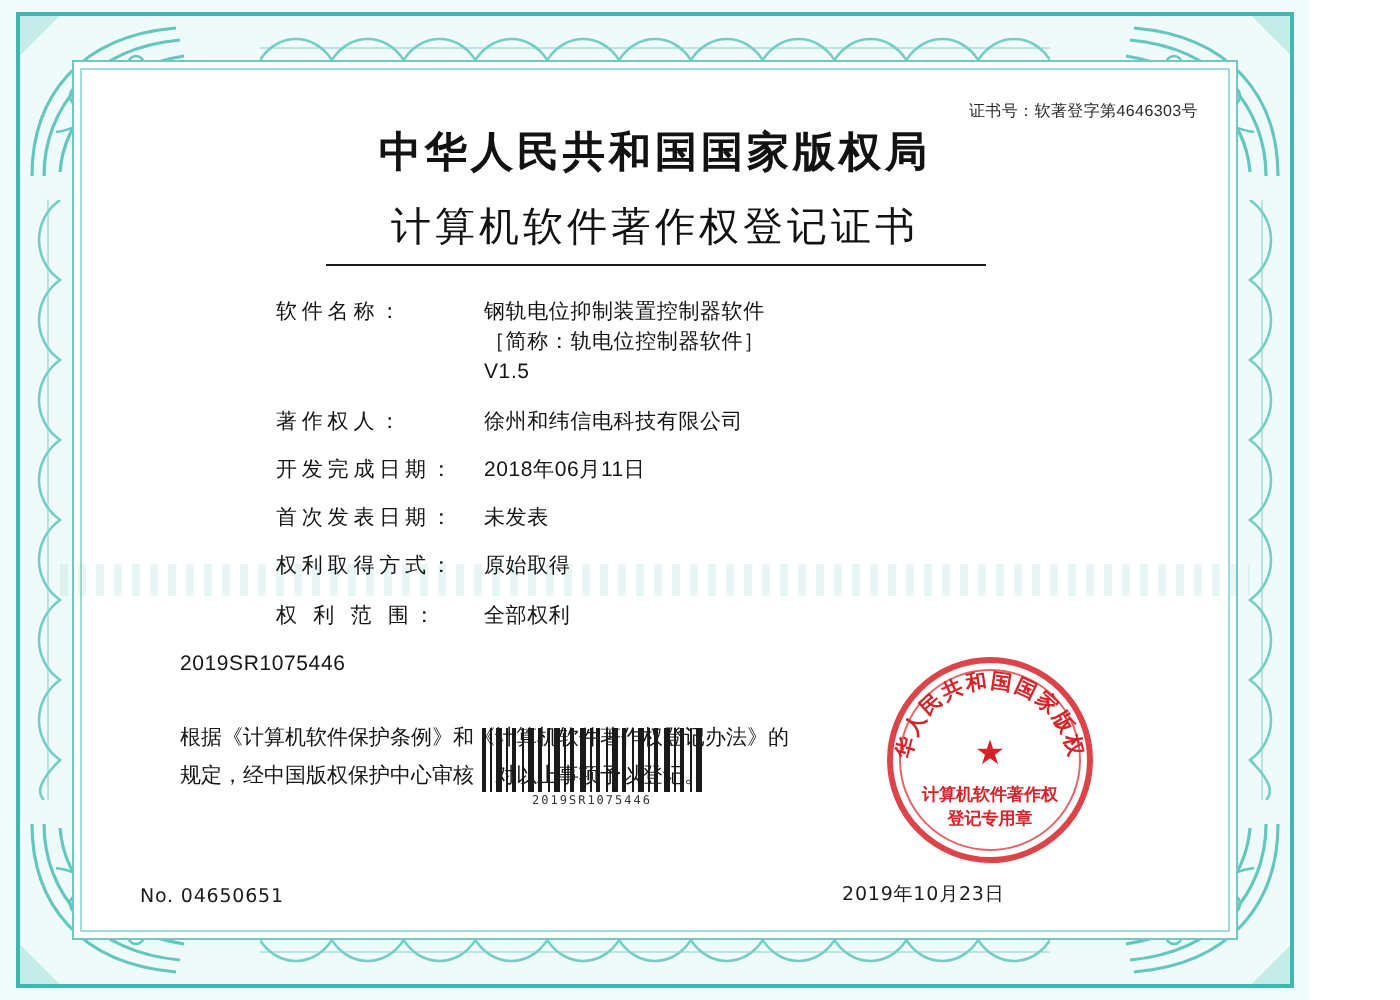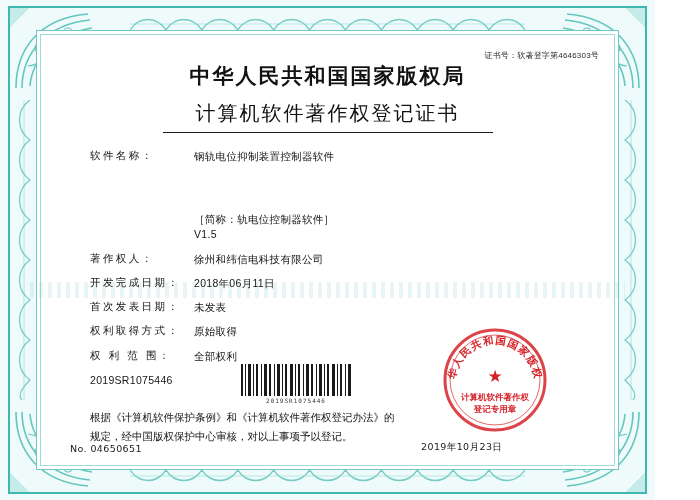--- a/index.html
+++ b/index.html
@@ -122,29 +122,30 @@
     margin-bottom: 9px;
     font-size: 10.5px;
     color: #151515;
   }
   .field-label {
     width: 104px;
     flex: 0 0 104px;
     letter-spacing: 2.4px;
     font-family: "DejaVu Sans", sans-serif;
     color: #151515;
+    margin-left: 48px;
   }
   .field-value {
     flex: 1;
     font-family: Liberation Sans, sans-serif;
     letter-spacing: 0.3px;
     line-height: 1.45;
     color: #151515;
   }
-  .field-value .line2 { display: block; margin-top: 48px; }
+  .field-value .line2 { display: block; }
   .field-value .line3 { display: block; }
 
   .body-text {
     margin-top: 20px;
     padding-left: 36px;
     padding-right: 26px;
     font-size: 10.5px;
     line-height: 1.85;
     color: #151515;
     font-family: "DejaVu Sans", sans-serif;

